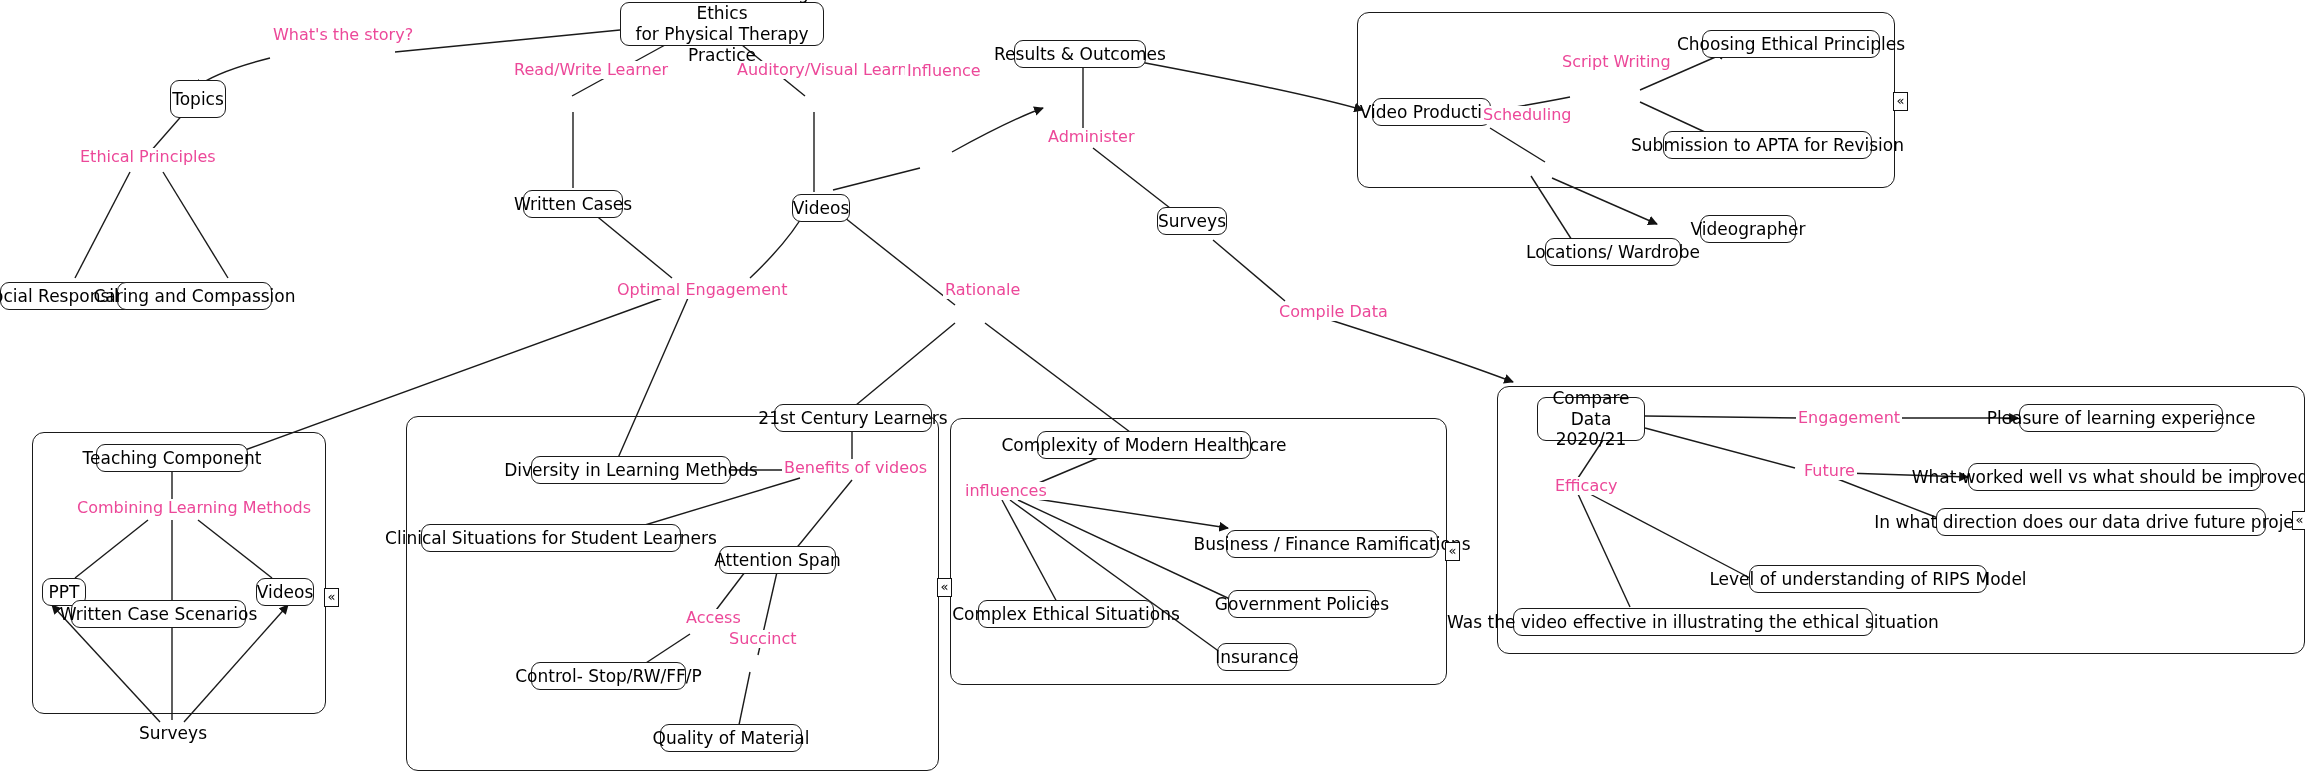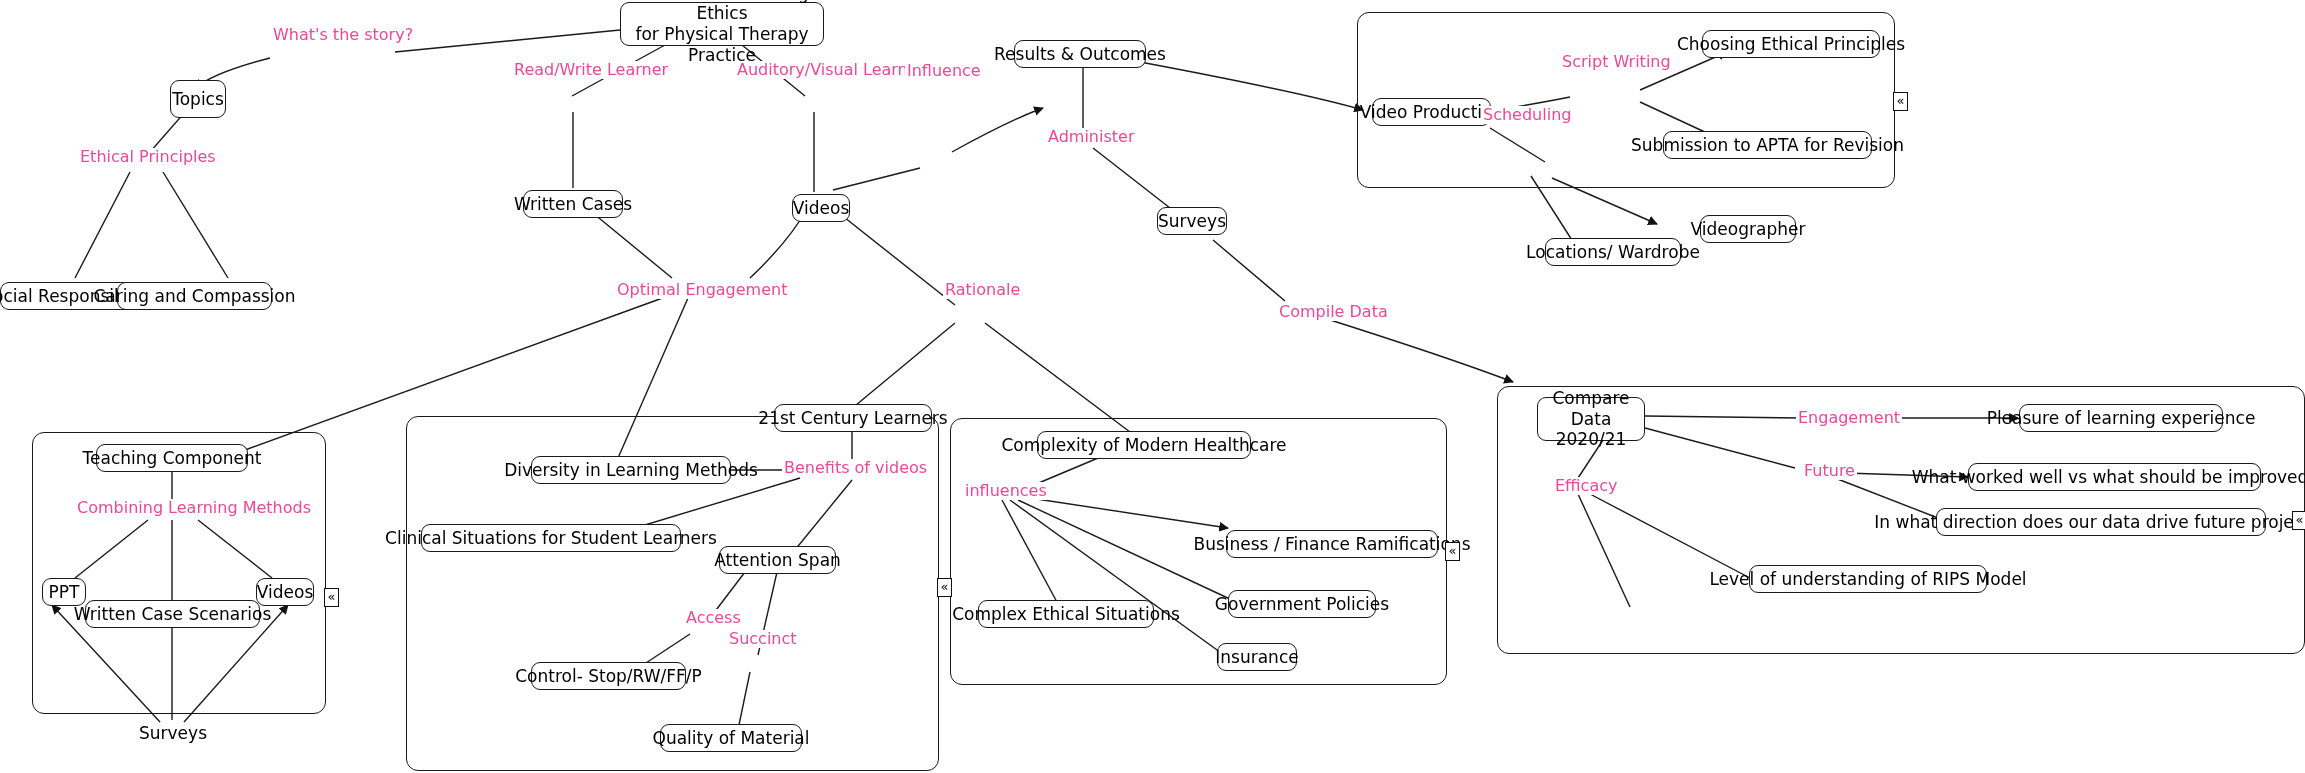--- a/index.html
+++ b/index.html
@@ -231,21 +231,21 @@
   <div class="node" style="left:1663px; top:131px; width:209px; height:28px;">Submission to APTA for Revision</div>
 
   <div class="node" style="left:1700px; top:215px; width:96px; height:28px;">Videographer</div>
 
   <div class="node" style="left:1545px; top:238px; width:136px; height:28px;">Locations/ Wardrobe</div>
 
   <div class="node" style="left:96px; top:444px; width:152px; height:28px;">Teaching Component</div>
 
   <div class="node" style="left:42px; top:578px; width:44px; height:28px;">PPT</div>
 
-  <div class="node" style="left:85px; top:600px; width:175px; height:28px;">Written Case Scenarios</div>
+  <div class="node" style="left:71px; top:600px; width:175px; height:28px;">Written Case Scenarios</div>
 
   <div class="node" style="left:256px; top:578px; width:58px; height:28px;">Videos</div>
 
   <div class="node" style="left:140px; top:720px; width:66px; height:26px; border:none; background:transparent;">Surveys</div>
 
   <div class="node" style="left:774px; top:404px; width:158px; height:28px;">21st Century Learners</div>
 
   <div class="node" style="left:531px; top:456px; width:200px; height:28px;">Diversity in Learning Methods</div>
 
   <div class="node" style="left:421px; top:524px; width:260px; height:28px;">Clinical Situations for Student Learners</div>
@@ -272,20 +272,21 @@
   </div>
 
   <div class="node" style="left:2019px; top:404px; width:204px; height:28px;">Pleasure of learning experience</div>
 
   <div class="node" style="left:1968px; top:463px; width:293px; height:28px;">What worked well vs what should be improved?</div>
 
   <div class="node" style="left:1936px; top:508px; width:330px; height:28px;">In what direction does our data drive future projects?</div>
 
   <div class="node" style="left:1749px; top:565px; width:238px; height:28px;text-align:right;">Level of understanding of RIPS Model</div>
 
+  <div class="node" style="left:1513px; top:608px; width:360px; height:28px;">Was the video effective in illustrating the ethical situation</div>
 
   <div class="edge-label" style="left:271px; top:26px;">What's the story?</div>
 
   <div class="edge-label" style="left:78px; top:148px;">Ethical Principles</div>
 
   <div class="edge-label" style="left:512px; top:61px;">Read/Write Learner</div>
 
   <div class="edge-label" style="left:735px; top:61px;">Auditory/Visual Learner</div>
 
   <div class="edge-label" style="left:905px; top:62px;">Influence</div>

